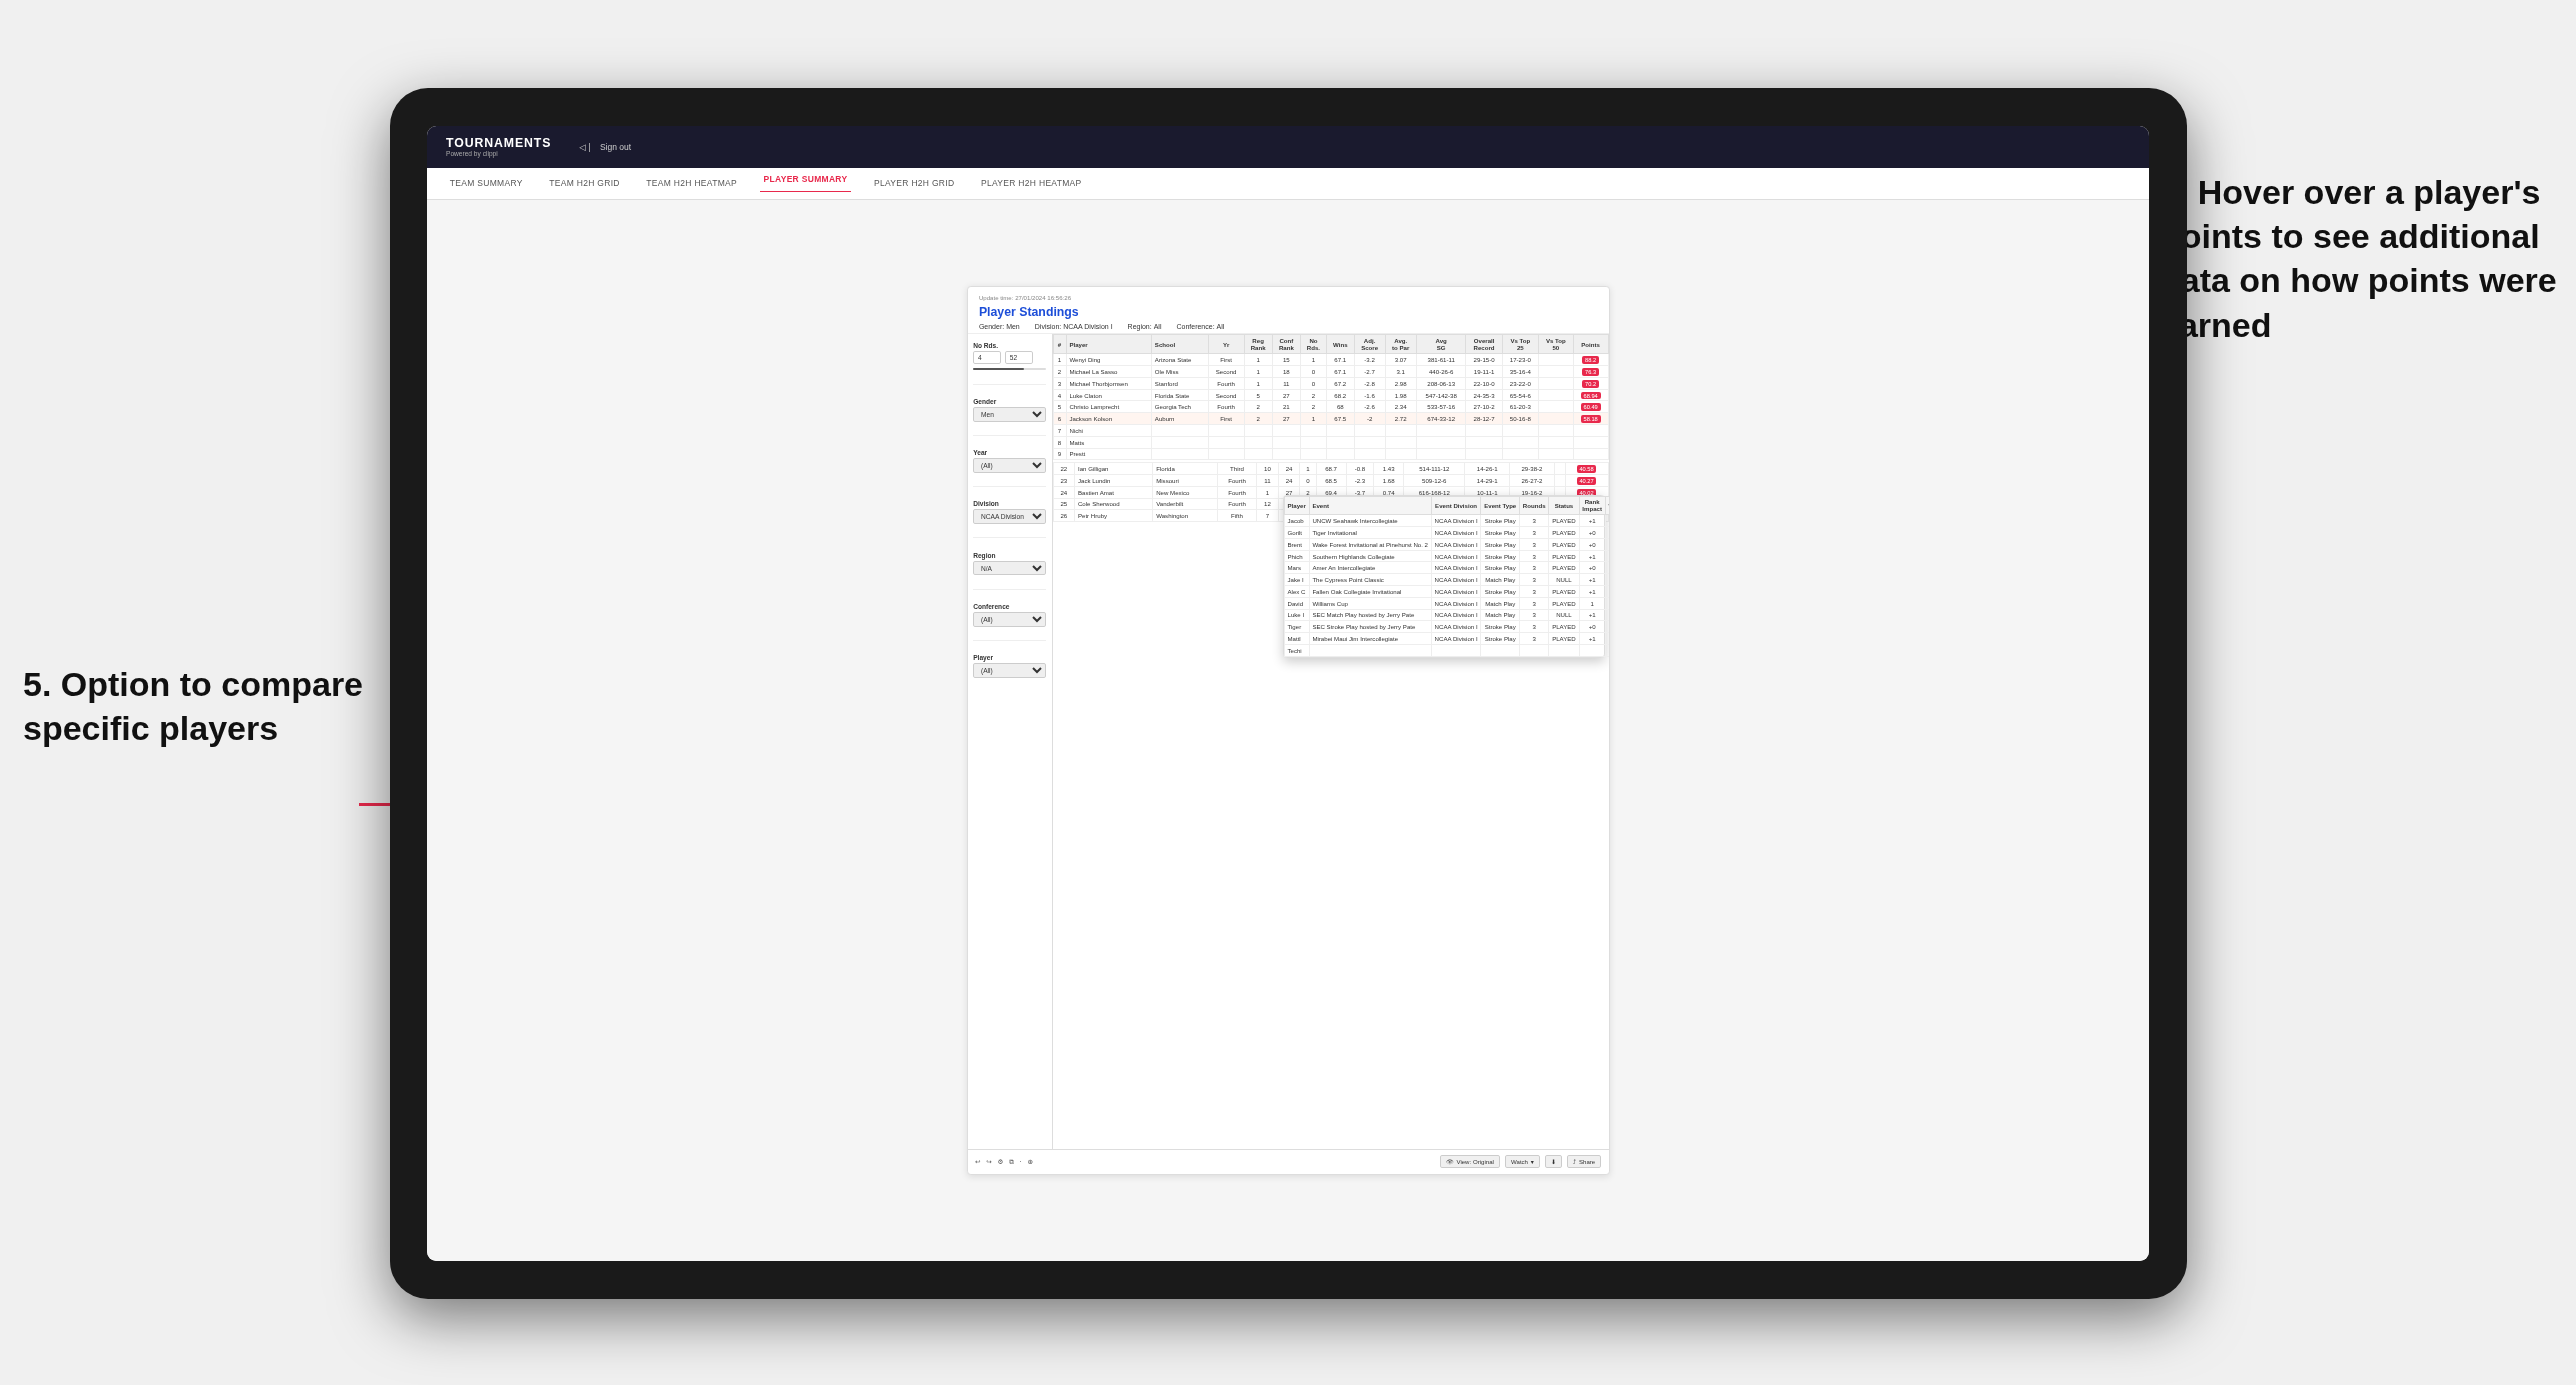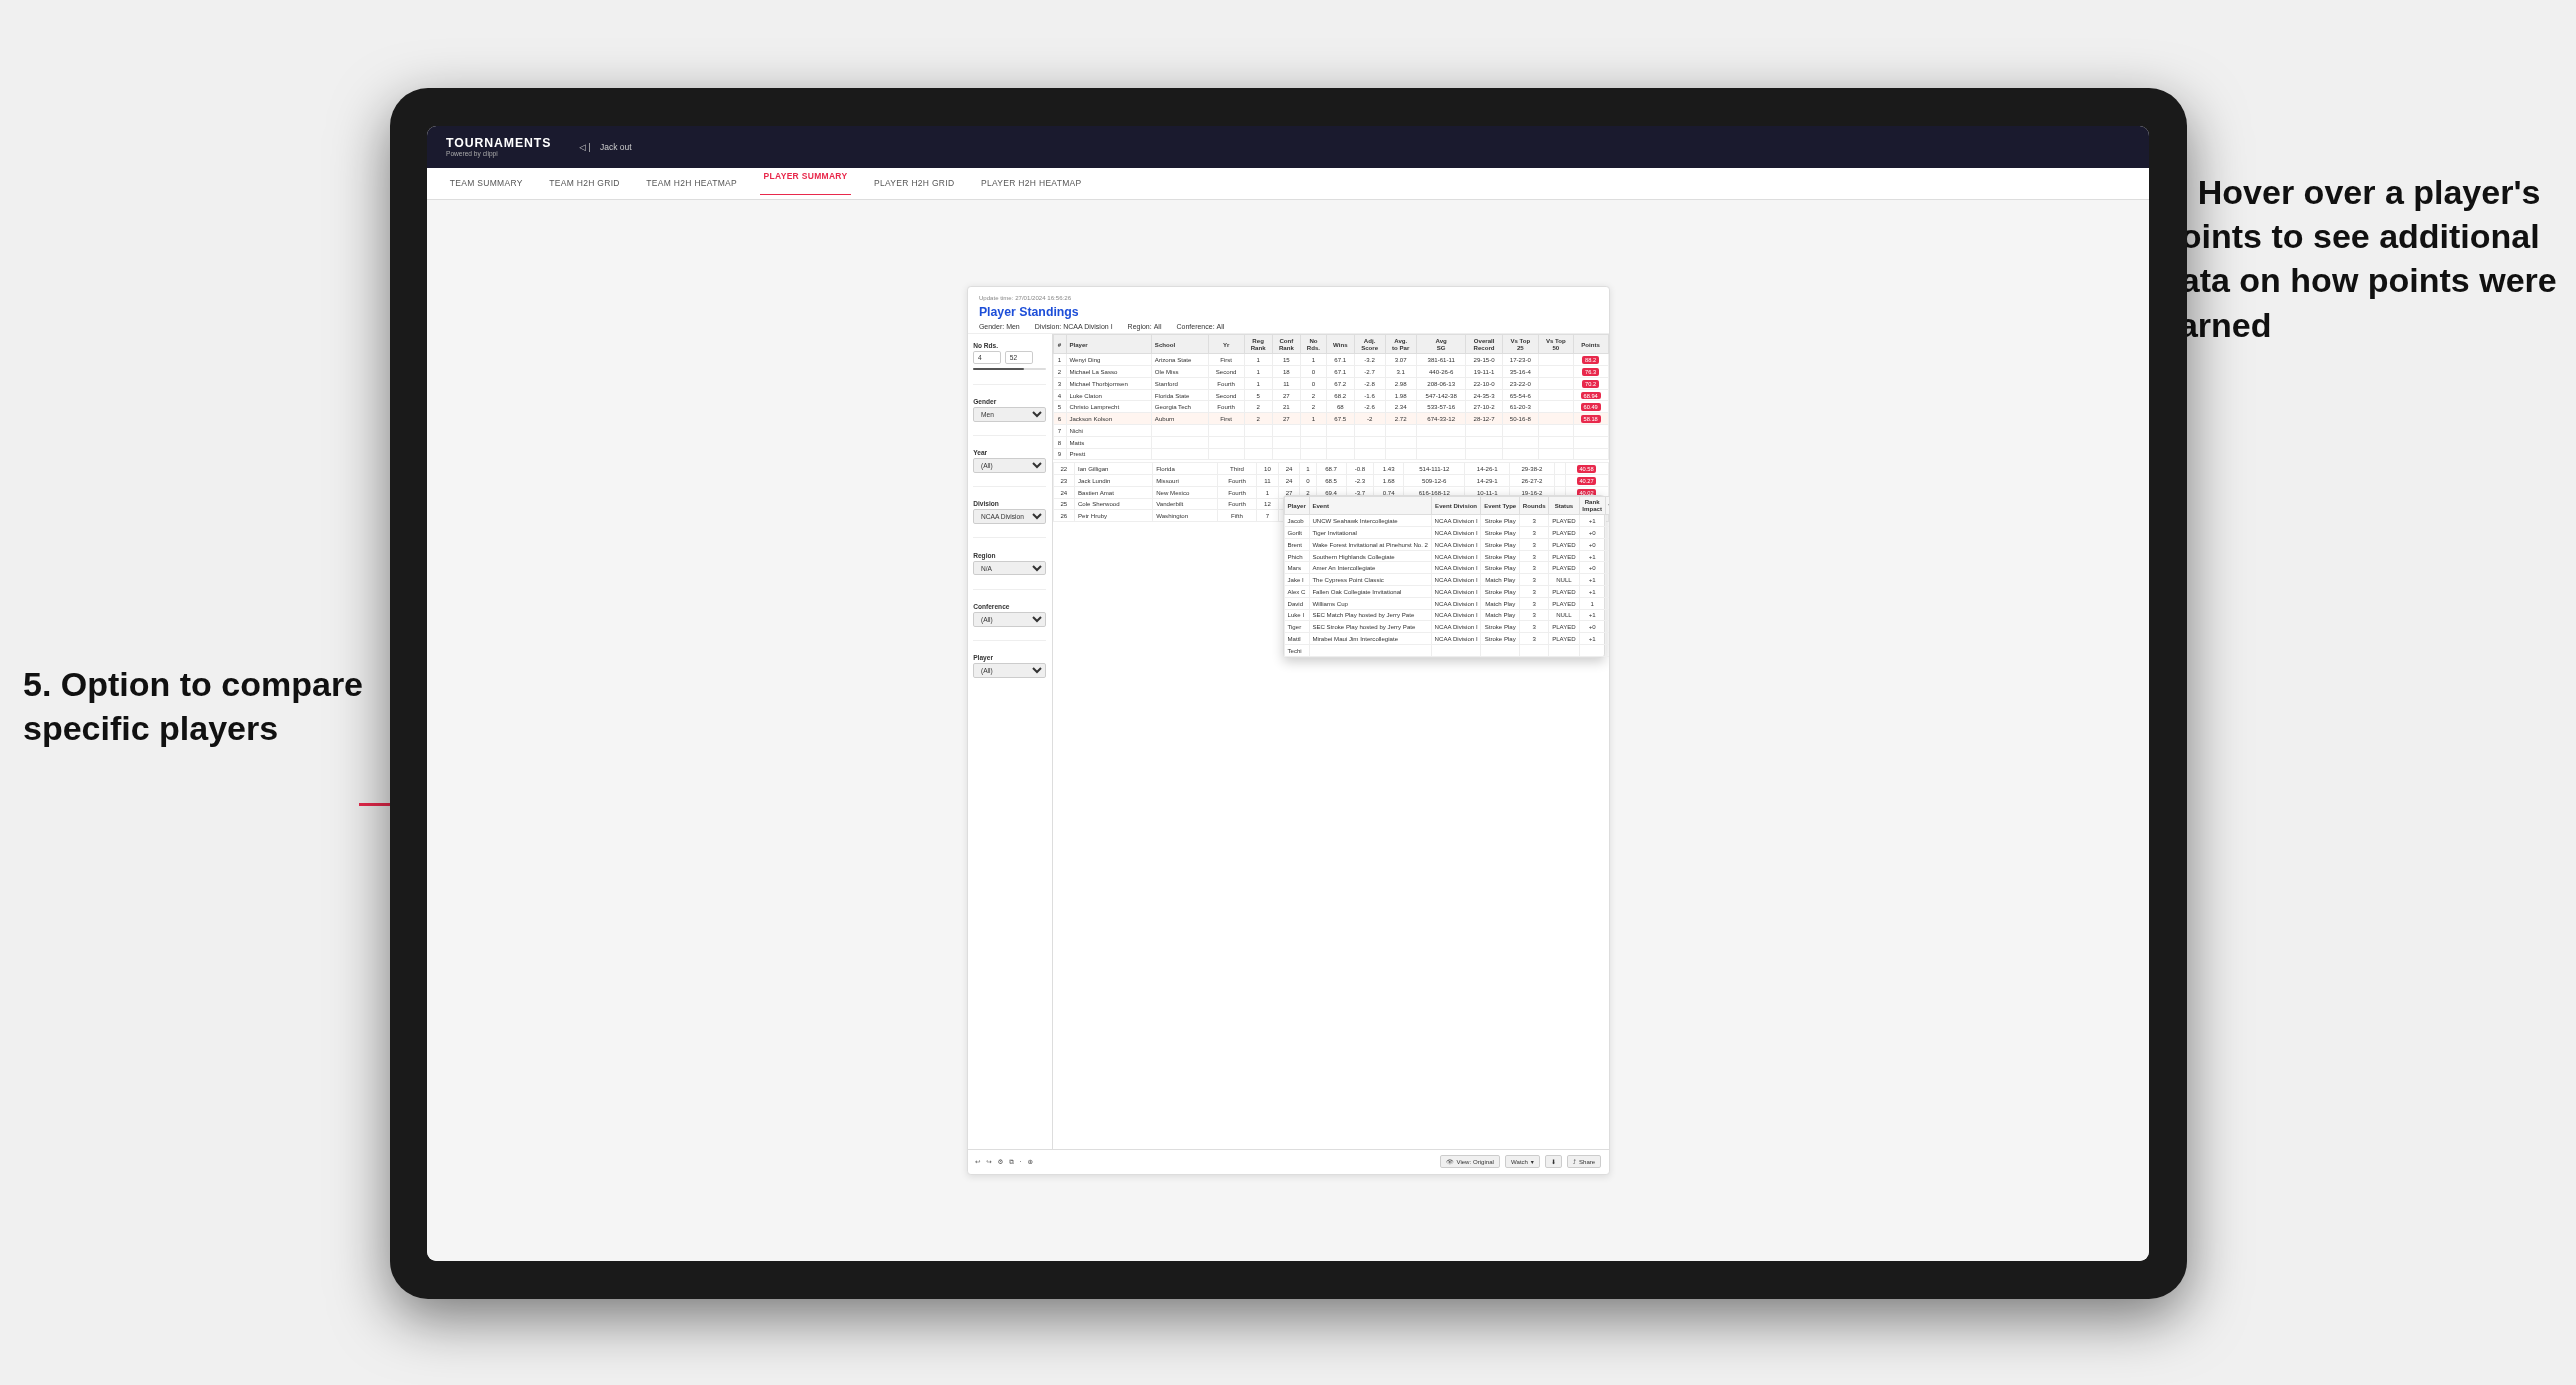--- a/index.html
+++ b/index.html
@@ -108,21 +108,21 @@
       color: #555;
       cursor: pointer;
       text-transform: uppercase;
       letter-spacing: 0.3px;
       padding: 0 3.8px;
     }
 
     .sub-nav-link.active {
       color: #e8294c;
       border-bottom: 1.9px solid #e8294c;
-      padding-bottom: 13px;
+      padding-bottom: 7px;
       font-weight: bold;
     }
 
     
     .main-content {
       flex: 1;
       background: #f5f5f5;
       display: flex;
       align-items: center;
       justify-content: center;
@@ -418,21 +418,21 @@
 <div class="tablet-outer">
   <div class="tablet-screen">
 
     <div class="top-nav">
       <div class="logo-area">
         <span class="logo-title">TOURNAMENTS</span>
         <span class="logo-sub">Powered by clippi</span>
       </div>
       <div class="nav-right">
         <span>◁ |</span>
-        <span>Jack out</span>
+        <span>Sign out</span>
       </div>
     </div>
 
     <div class="sub-nav">
       <span class="sub-nav-link">TEAM SUMMARY</span>
       <span class="sub-nav-link">TEAM H2H GRID</span>
       <span class="sub-nav-link">TEAM H2H HEATMAP</span>
       <span class="sub-nav-link active">PLAYER SUMMARY</span>
       <span class="sub-nav-link">PLAYER H2H GRID</span>
       <span class="sub-nav-link">PLAYER H2H HEATMAP</span>

